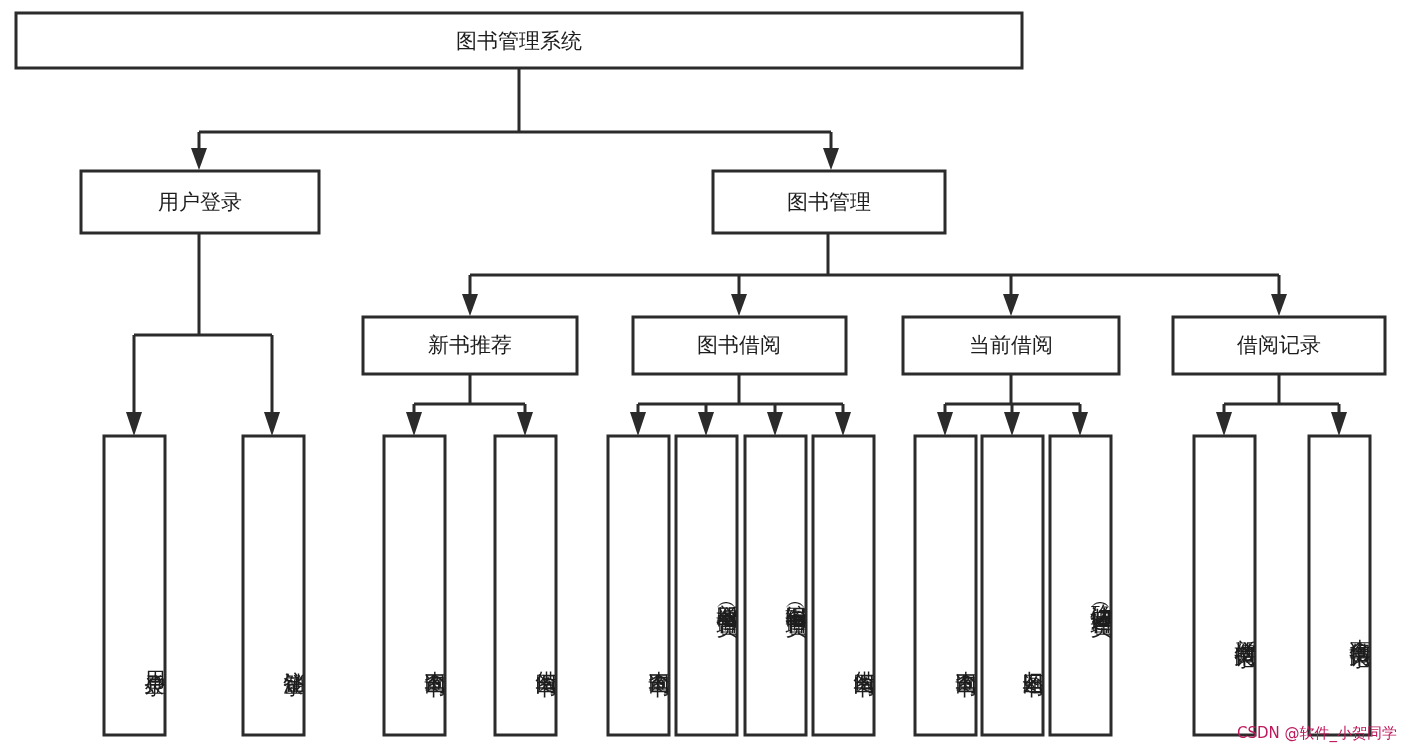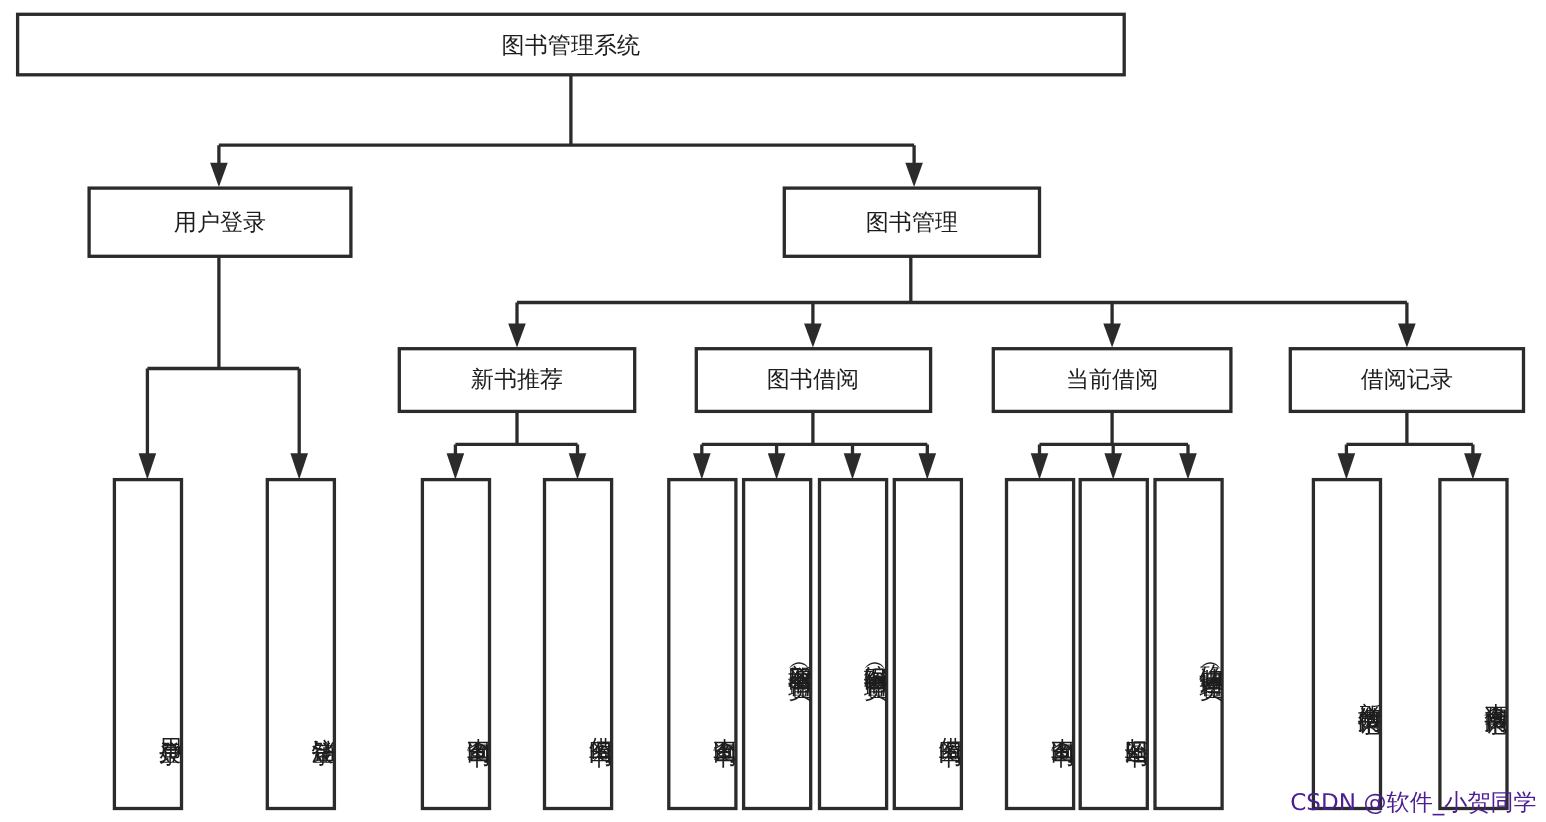--- a/index.html
+++ b/index.html
@@ -60,22 +60,22 @@
     white-space: nowrap;
     display: flex;
     align-items: flex-start;
     justify-content: center;
   }
   .watermark {
     position: absolute;
     right: 8px;
     bottom: 4px;
     font-family: "DejaVu Sans", "Liberation Sans", sans-serif;
-    font-size: 21px;
-    color: #4c1d95;
+    font-size: 15px;
+    color: #be185d;
     white-space: nowrap;
     pointer-events: none;
   }
 </style>
 </head>
 <body>
 
 <div id="diagram-root">
 
   <svg class="diagram" viewBox="0 0 1405 747">

